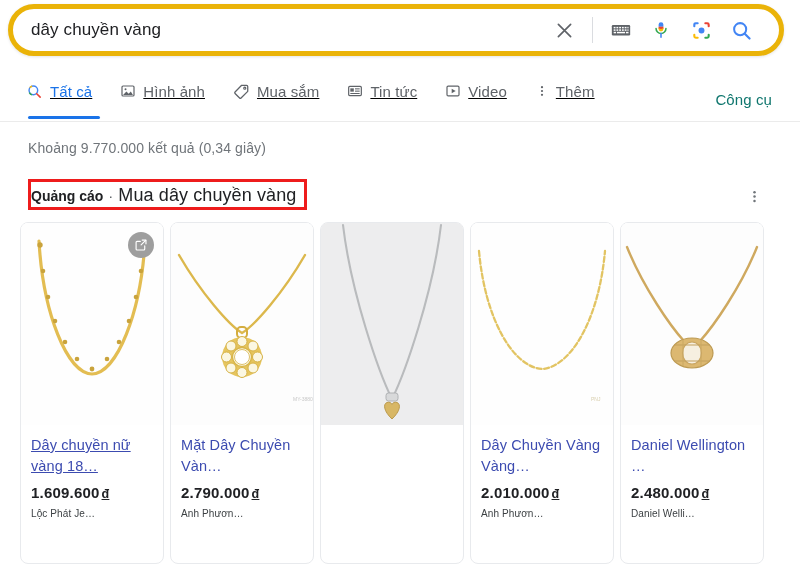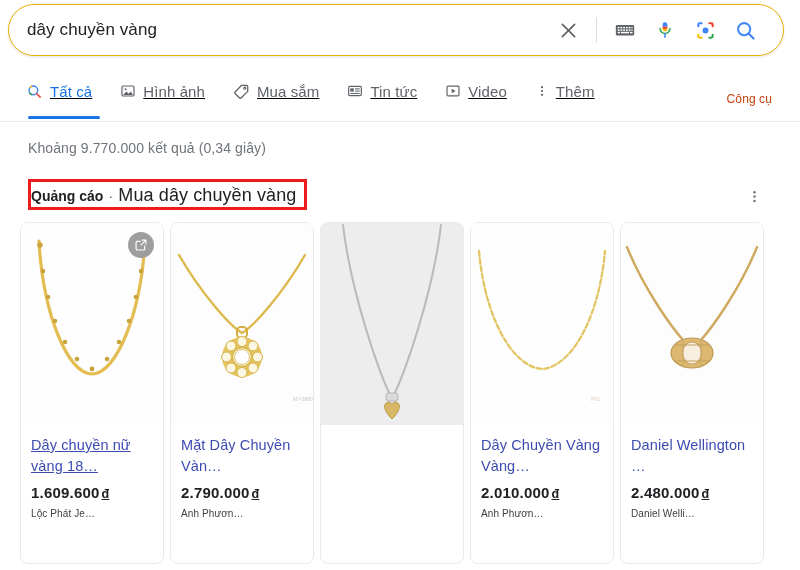--- a/index.html
+++ b/index.html
@@ -20,21 +20,21 @@
     background: #fff;
   }
 
   
   .searchbar {
     position: absolute;
     left: 8px;
     top: 4px;
     width: 776px;
     height: 52px;
-    border: 1px solid #eab308;
+    border: 5px solid #eab308;
     border-radius: 26px;
     background: #fff;
     box-shadow: 0 1px 3px rgba(32,33,36,.12);
     display: flex;
     align-items: center;
     box-sizing: border-box;
   }
   .search-input {
     flex: 1 1 auto;
     border: none;
@@ -114,22 +114,22 @@
     background: #1a73e8;
     border-radius: 2px;
   }
   .tools {
     position: absolute;
     right: 28px;
     top: 0;
     height: 38px;
     display: flex;
     align-items: center;
-    font-size: 12px;
-    color: #c2410c;
+    font-size: 15px;
+    color: #0f766e;
     cursor: pointer;
     letter-spacing: .1px;
   }
   .nav-hr {
     position: absolute;
     left: 0;
     top: 121px;
     width: 800px;
     height: 1px;
     background: #ebebeb;

